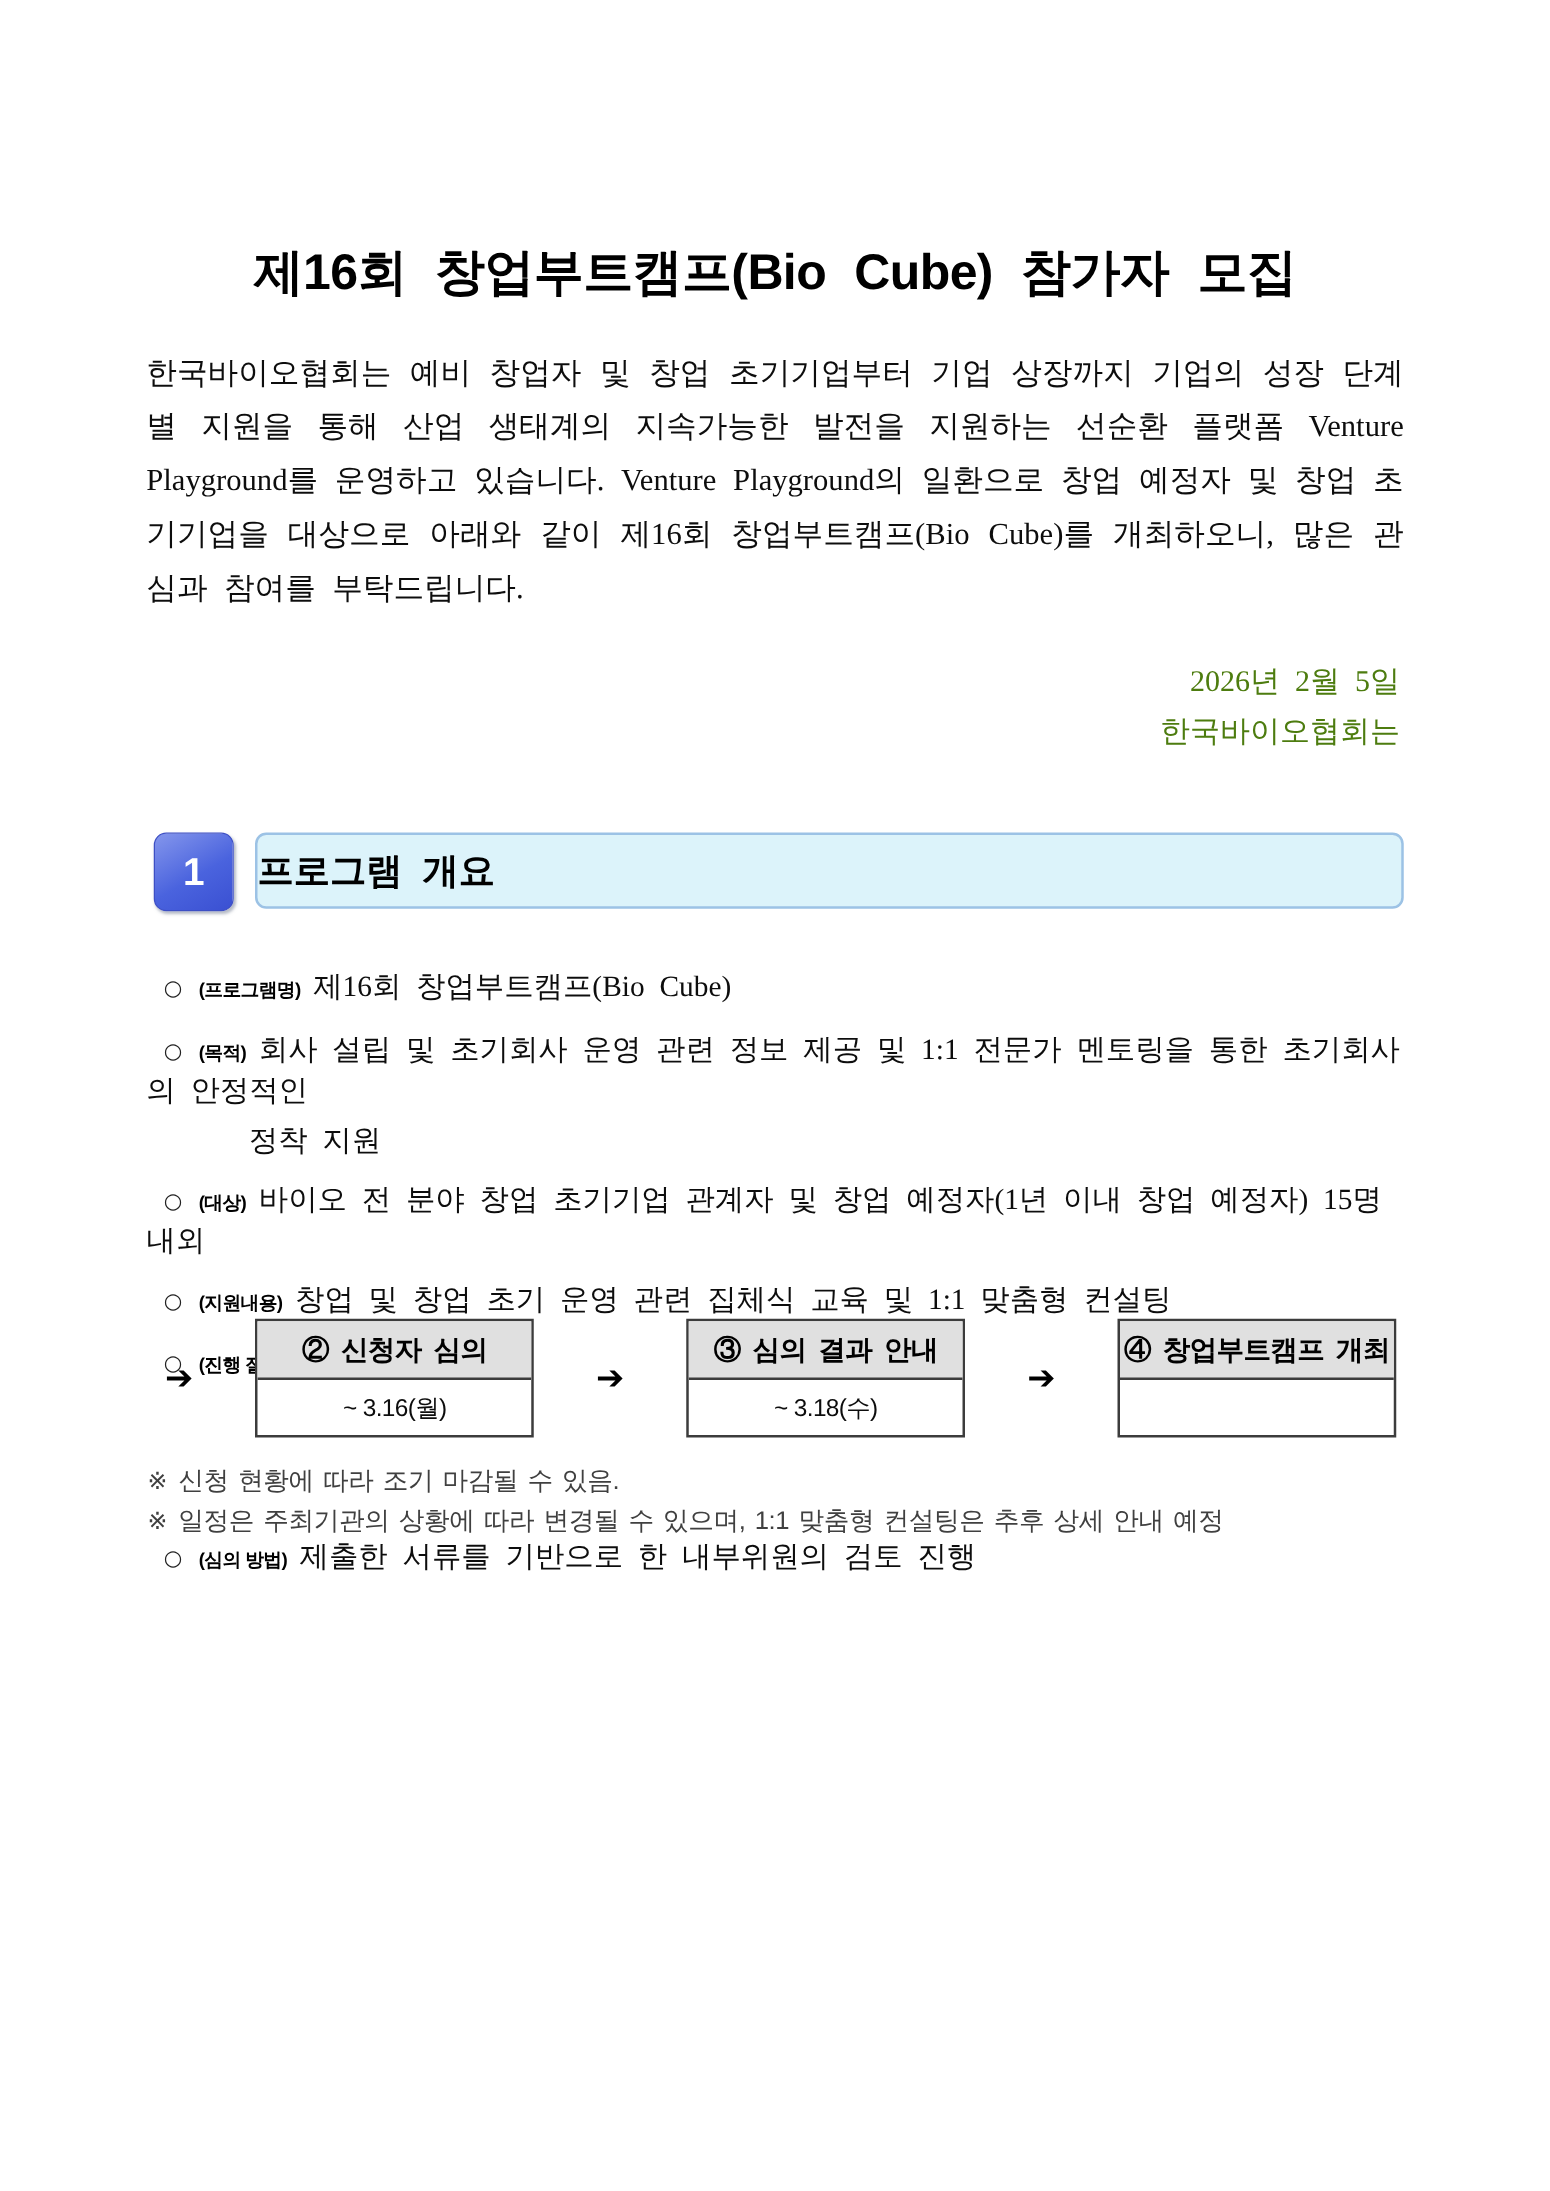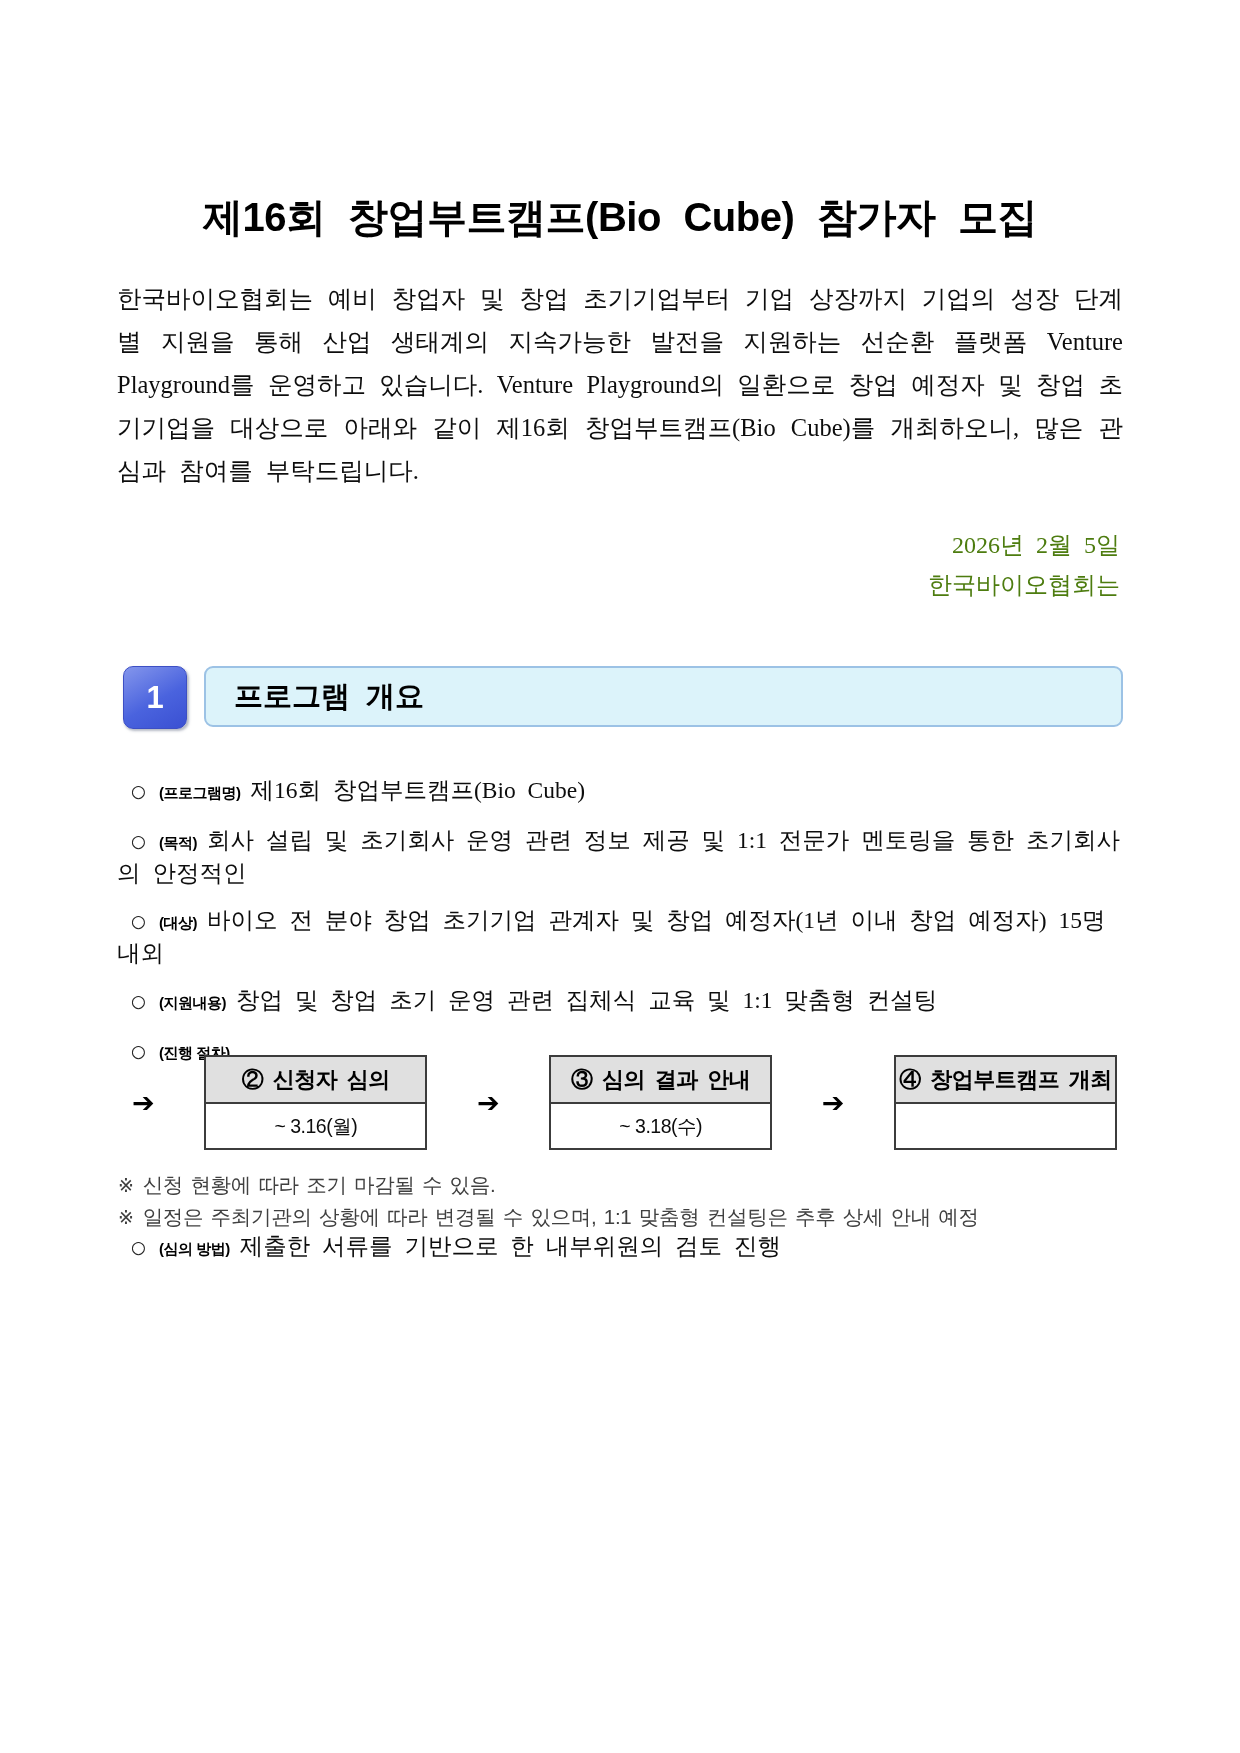--- a/index.html
+++ b/index.html
@@ -41,21 +41,21 @@
     background:linear-gradient(150deg, #8496ec 0%, var(--badge-blue) 55%, #3a50d2 100%);
     border:1px solid #3d4fc4;
     box-shadow:1.5px 2px 2.5px rgba(120,130,150,0.55);
     display:flex; align-items:center; justify-content:center;
     color:#fff; font-family:"Liberation Sans", sans-serif; font-weight:700; font-size:31px;
   }
   .section-box {
     margin-left:17px; flex:1; height:61px;
     background:var(--section-bg);
     border:2px solid var(--section-border); border-radius:9px;
-    display:flex; align-items:center; padding-left:28px; box-sizing:border-box;
+    display:flex; align-items:center; box-sizing:border-box;
     font-family:"Liberation Sans", sans-serif; font-weight:800; font-size:29px;
     word-spacing:8px; color:#000;
   }
 
   
   .bullets { position:absolute; top:775px; left:0; width:100%; }
   .bullet { margin-bottom:17px; line-height:30px; font-size:23.5px; }
   .marker {
     display:inline-block; width:18px; margin-left:14px; margin-right:10px;
     font-size:17px; vertical-align:1px; font-family:"DejaVu Sans", sans-serif; color:#222;
@@ -125,20 +125,21 @@
 
     <div class="bullets">
 
       <div class="bullet">
         <span class="marker">○</span><span class="blabel">(프로그램명)</span><span class="btext">제16회 창업부트캠프(Bio Cube)</span>
         
       </div>
 
       <div class="bullet">
         <span class="marker">○</span><span class="blabel">(목적)</span><span class="btext">회사 설립 및 초기회사 운영 관련 정보 제공 및 1:1 전문가 멘토링을 통한 초기회사의 안정적인</span>
+        <div class="bcont">정착 지원</div>
       </div>
 
       <div class="bullet">
         <span class="marker">○</span><span class="blabel">(대상)</span><span class="btext">바이오 전 분야 창업 초기기업 관계자 및 창업 예정자(1년 이내 창업 예정자) 15명 내외</span>
         
       </div>
 
       <div class="bullet">
         <span class="marker">○</span><span class="blabel">(지원내용)</span><span class="btext">창업 및 창업 초기 운영 관련 집체식 교육 및 1:1 맞춤형 컨설팅</span>
         

